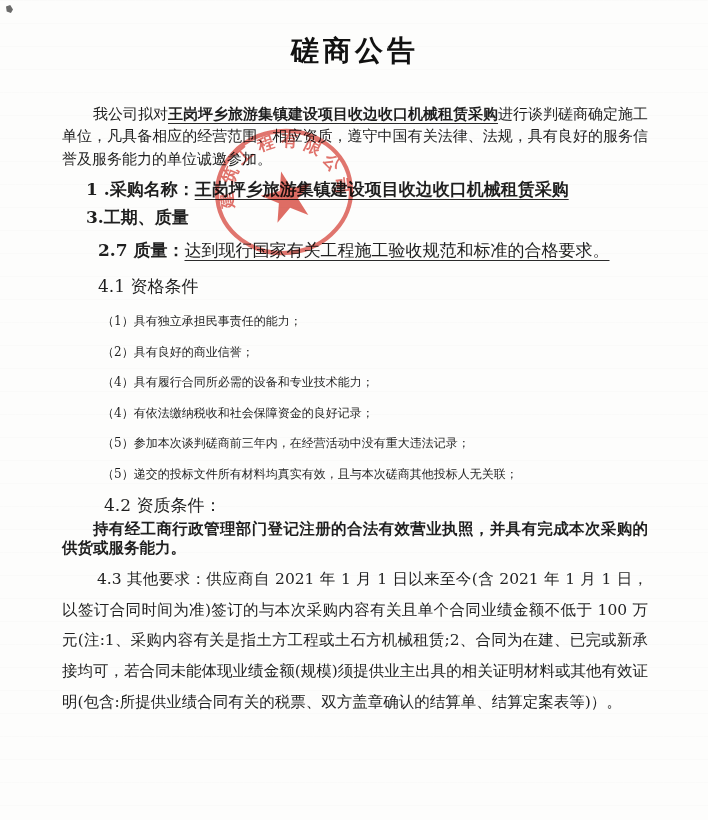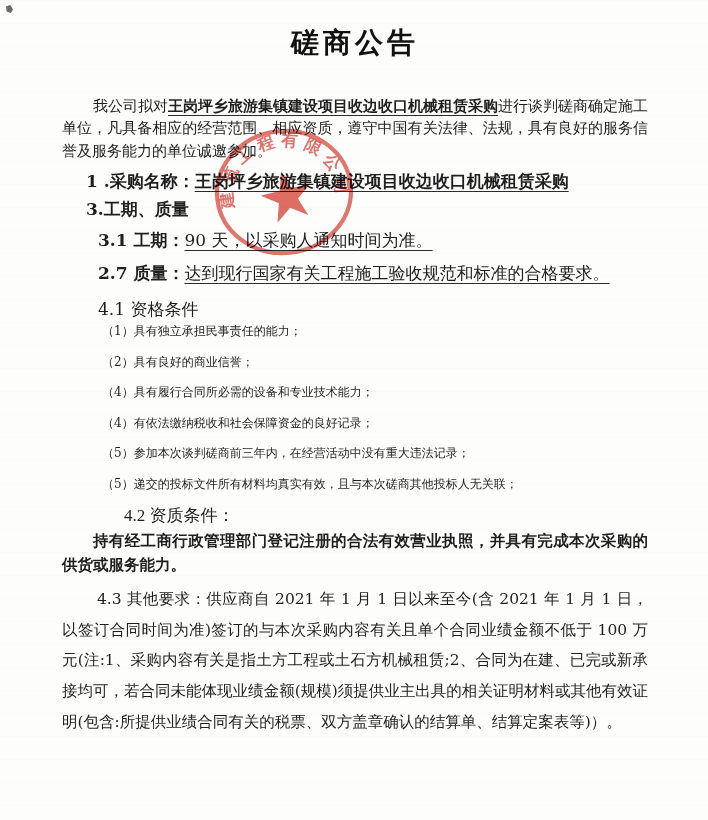--- a/index.html
+++ b/index.html
@@ -12,21 +12,21 @@
     position:relative;
     width:708px;height:820px;
     background:
       repeating-linear-gradient(180deg,
         rgba(0,0,0,0.012) 0px, rgba(0,0,0,0.012) 1px,
         rgba(255,255,255,0) 1px, rgba(255,255,255,0) 23px),
       #fdfdfc;
     color:#1f1f1f;
     overflow:hidden;
     box-sizing:border-box;
-    padding:24px 60px 0 62px;
+    padding:32px 60px 0 62px;
   }
   .speck{
     position:absolute;left:6px;top:5px;width:7px;height:8px;
     background:#3a3a3a;opacity:.75;
     clip-path:polygon(0 20%,60% 0,100% 55%,70% 100%,10% 80%);
   }
   h1.title{
     margin:0;
     text-align:center;
     font-size:28px;
@@ -62,21 +62,21 @@
   .mt13{margin-top:13px;}
   .ext{padding-right:10px;}
   .cond{
     font-size:12px;
     line-height:21px;
     margin-bottom:9.5px;
   }
   .p42{
     margin:2px 0 0 0;
     font-size:15.5px;
-    line-height:24px;
+    line-height:19px;
     text-align:justify;
     text-indent:31px;
     font-weight:700;
   }
   .p43{
     margin:7px 0 0 0;
     font-size:15.5px;
     line-height:30.6px;
     text-align:justify;
     text-indent:35px;
@@ -100,35 +100,34 @@
 
   <h1 class="title">磋商公告</h1>
 
   <p class="intro"><span>我公司拟对</span><span class="bold ul">王岗坪乡旅游集镇建设项目收边收口机械租赁采购</span><span>进行谈判磋商确定施工单位，凡具备相应的经营范围、相应资质，遵守中国有关法律、法规，具有良好的服务信誉及服务能力的单位诚邀参加。</span></p>
 
   <div class="line lvl1 mt8"><span class="bold">1 .采购名称：</span><span class="bold ul">王岗坪乡旅游集镇建设项目收边收口机械租赁采购</span></div>
 
 
   <div class="line lvl1 mt5"><span class="bold">3.工期、质量</span></div>
 
-  <div class="line lvl2 mt8"><span class="bold">3.1 工期：</span><span class="ul ext">90 天，以采购人通知时间为准。</span></div>
 
   <div class="line lvl2 mt10"><span class="bold">2.7 质量：</span><span class="ul ext">达到现行国家有关工程施工验收规范和标准的合格要求。</span></div>
 
 
-  <div class="line lvl2 mt13" style="">4.1 资格条件</div>
+  <div class="line lvl2 mt13" style="margin-bottom:13px;">4.1 资格条件</div>
 
   <div class="cond lvl3">（1）具有独立承担民事责任的能力；</div>
   <div class="cond lvl3">（2）具有良好的商业信誉；</div>
   <div class="cond lvl3">（4）具有履行合同所必需的设备和专业技术能力；</div>
   <div class="cond lvl3">（4）有依法缴纳税收和社会保障资金的良好记录；</div>
   <div class="cond lvl3">（5）参加本次谈判磋商前三年内，在经营活动中没有重大违法记录；</div>
   <div class="cond lvl3">（5）递交的投标文件所有材料均真实有效，且与本次磋商其他投标人无关联；</div>
 
-  <div class="line mt5" style="margin-left:62px;font-family:Liberation Serif, serif;">4.2 资质条件：</div>
+  <div class="line mt5" style="margin-left:42px;">4.2 资质条件：</div>
 
   <p class="p42">持有经工商行政管理部门登记注册的合法有效营业执照，并具有完成本次采购的供货或服务能力。</p>
 
   <p class="p43"><span>4.3 其他要求：</span><span>供应商自 2021 年 1 月 1 日以来至今(含 2021 年 1 月 1 日，以签订合同时间为准)签订的与本次采购内容有关且单个合同业绩金额不低于 100 万元(注:1、采购内容有关是指土方工程或土石方机械租赁;2、合同为在建、已完或新承接均可，若合同未能体现业绩金额(规模)须提供业主出具的相关证明材料或其他有效证明(包含:所提供业绩合同有关的税票、双方盖章确认的结算单、结算定案表等)）。</span></p>
 
   <svg class="stamp" viewBox="0 0 170 150" xmlns="http://www.w3.org/2000/svg">
     <g transform="rotate(-6 79 72)">
       <ellipse cx="79" cy="72" rx="67" ry="61" fill="none" stroke="#d8453b" stroke-width="4.2" opacity="0.8"></ellipse>
       <polygon points="82,51 88.1,69.7 107.7,69.7 91.8,81.2 97.9,99.8 82,88.3 66.1,99.8 72.2,81.2 56.3,69.7 75.9,69.7" fill="#d8453b" opacity="0.85" transform="rotate(-8 82 78)"></polygon>
       <defs>

